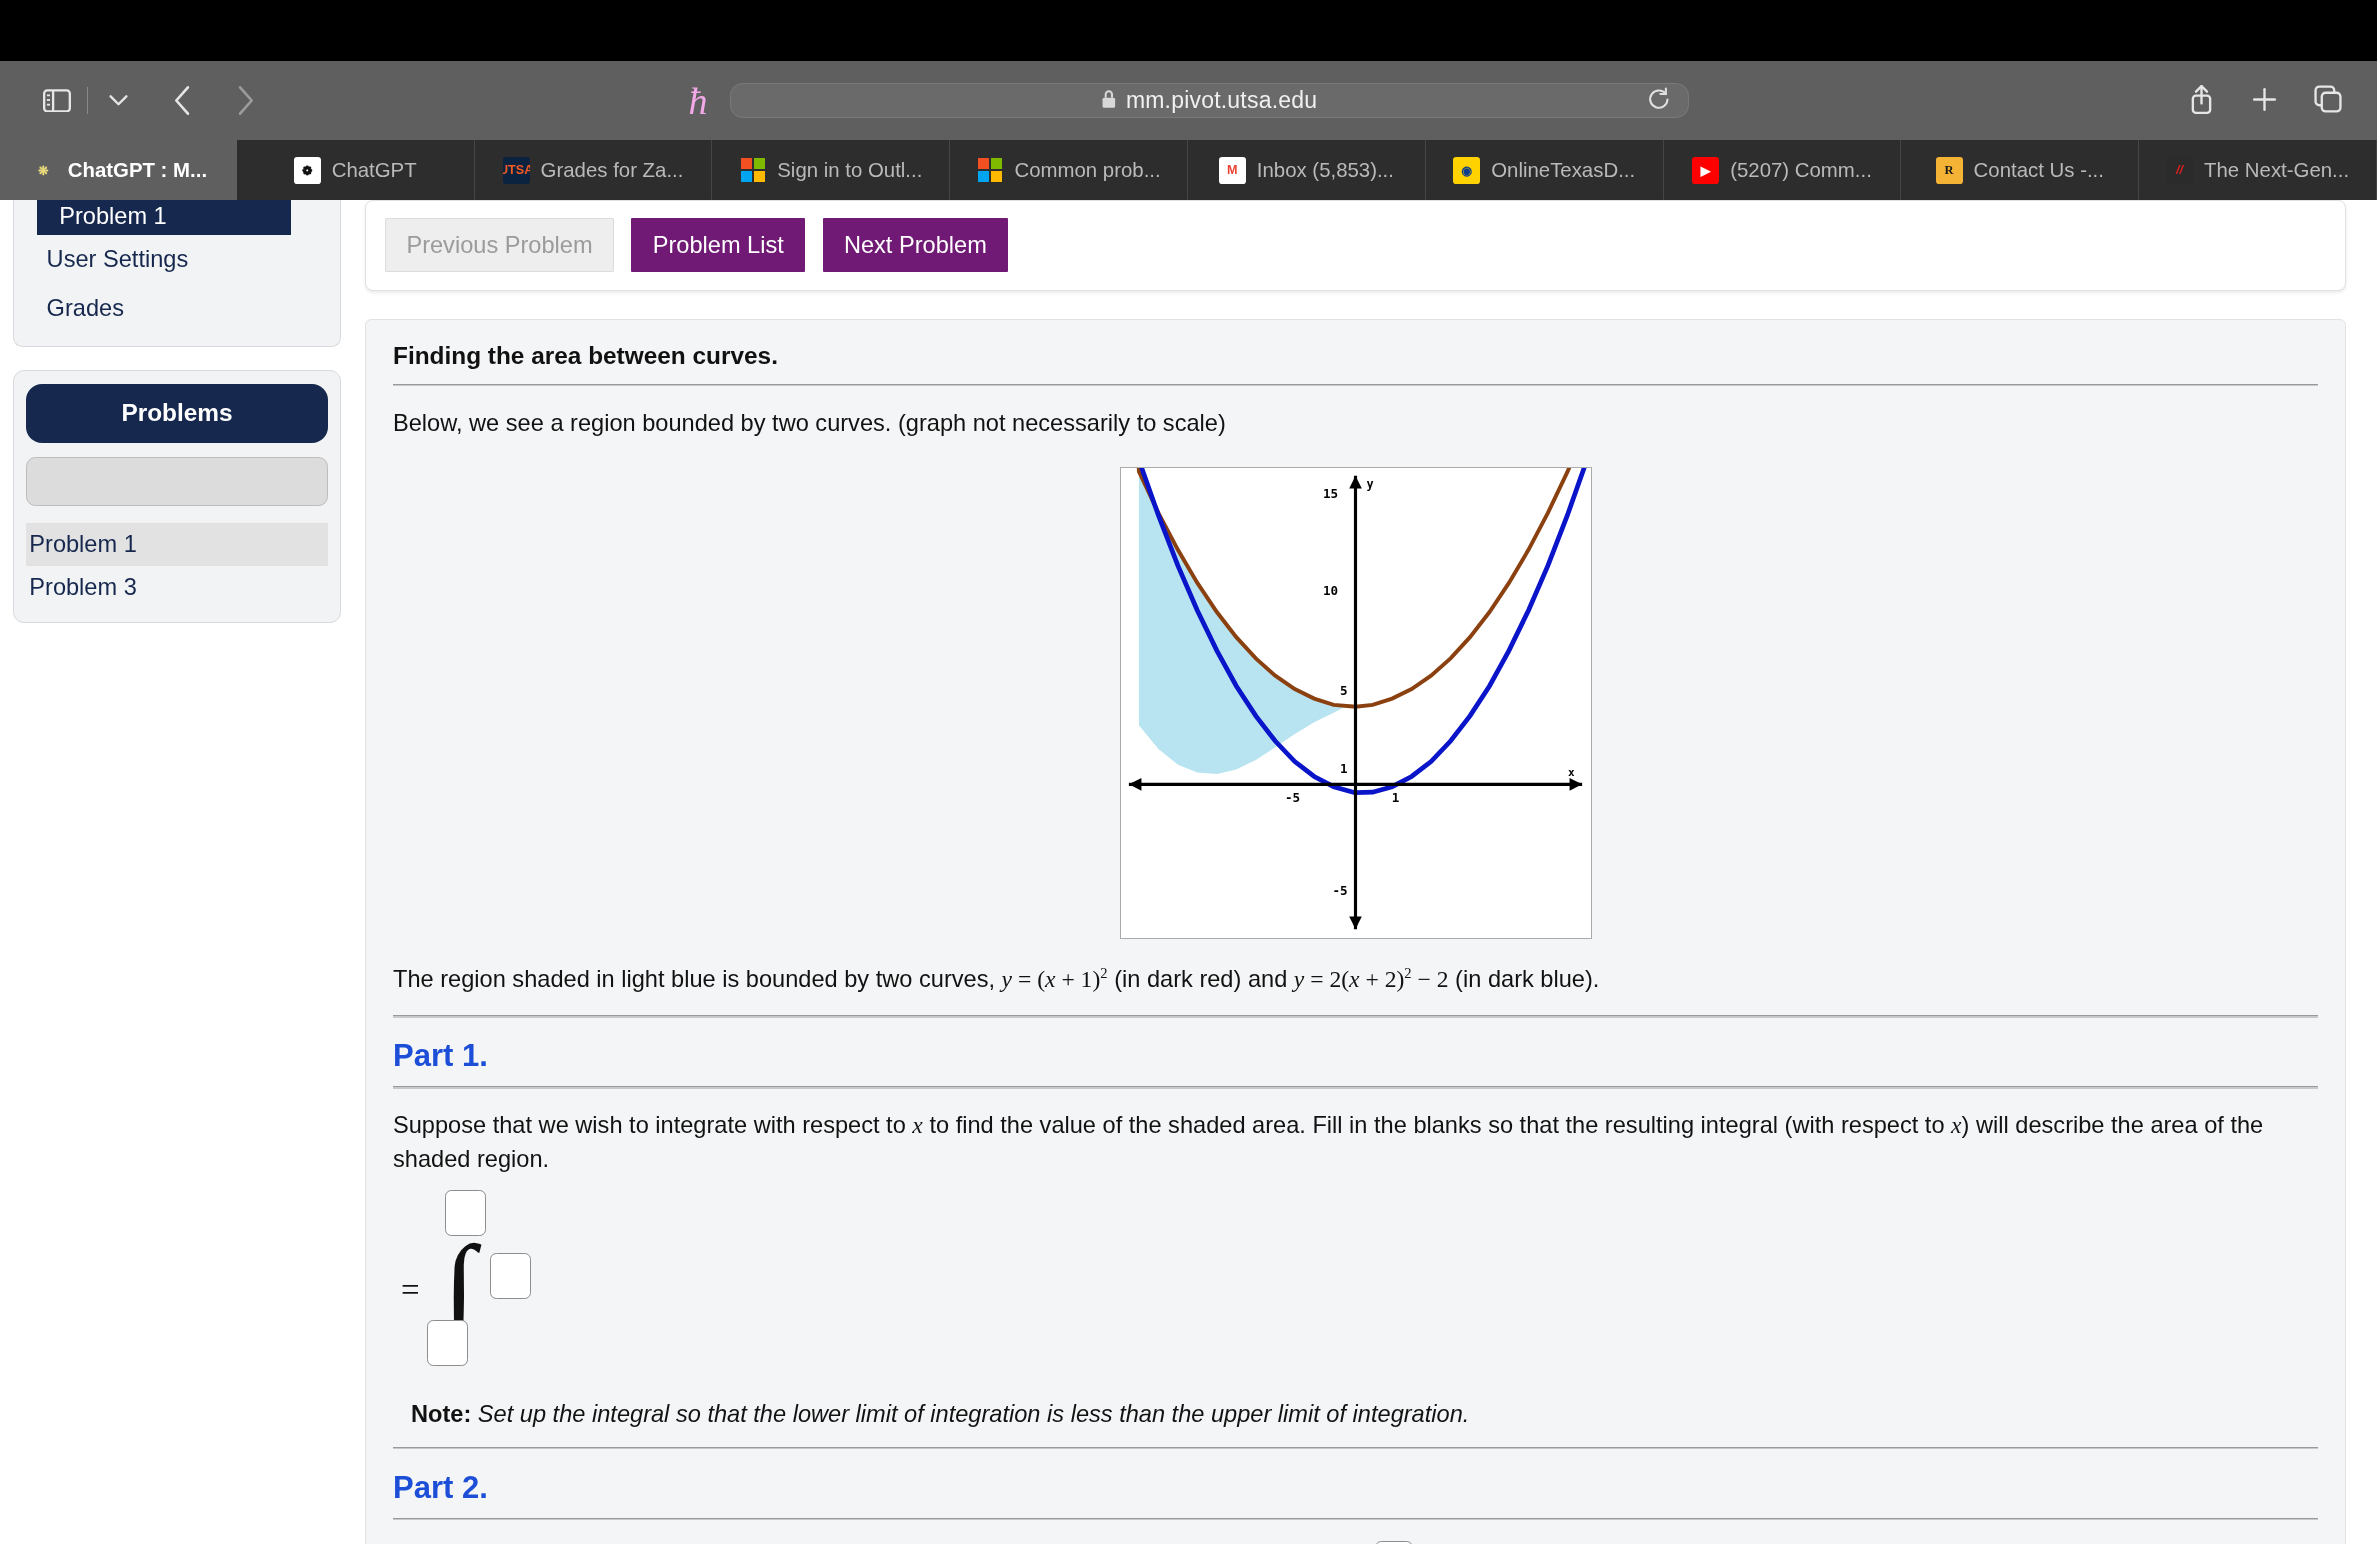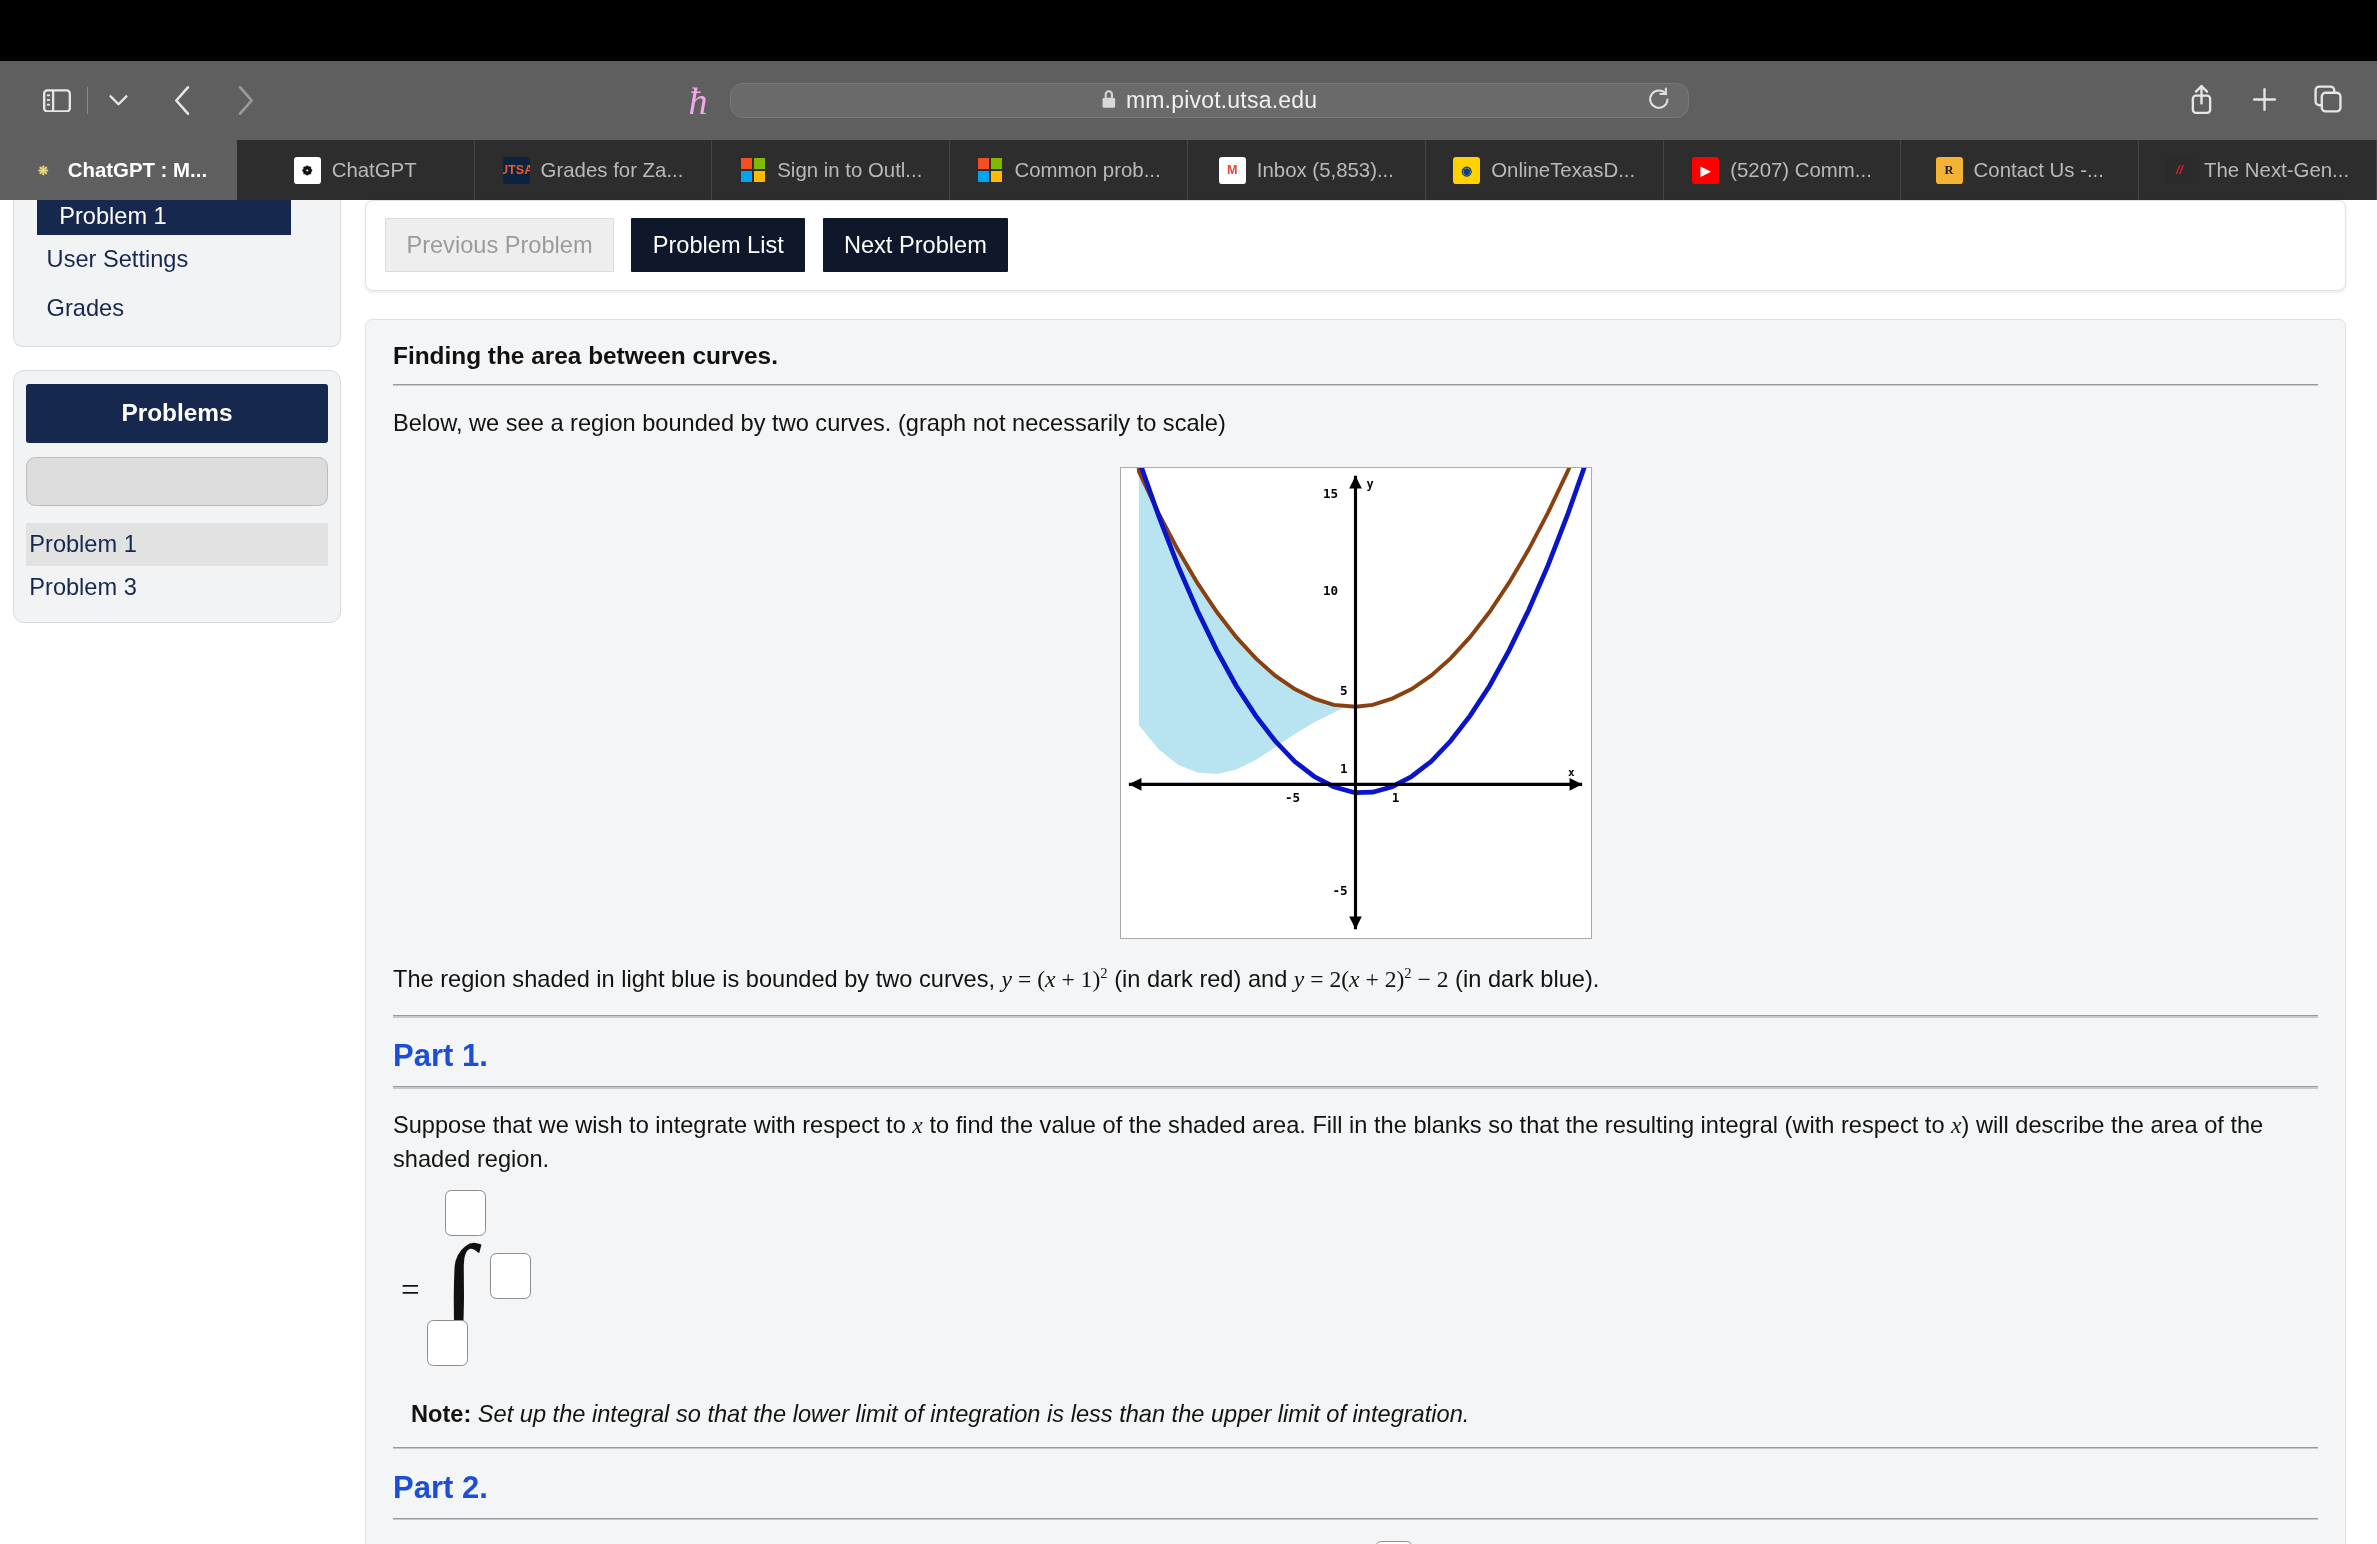--- a/index.html
+++ b/index.html
@@ -189,21 +189,21 @@
     border: 1.6px solid #d9dadd;
     border-radius: 11px;
     padding: 12.6px;
   }
   .problems-header {
     background: #16284e;
     color: #ffffff;
     font-size: 24.4px;
     font-weight: bold;
     text-align: center;
-    border-radius: 3px;
+    border-radius: 16px;
     padding: 15.7px 0;
     margin-bottom: 14px;
   }
   .problems-search {
     width: 100%;
     height: 49px;
     background: #dcdcdc;
     border: 1.6px solid #bdbdbd;
     border-radius: 9.4px;
     display: block;
@@ -238,21 +238,21 @@
     border-radius: 1px;
     border: 1.6px solid transparent;
     white-space: nowrap;
   }
   .btn-disabled {
     background: #eeeeee;
     color: #9b9b9b;
     border-color: #dcdcdc;
   }
   .btn-primary {
-    background: #0f172a;
+    background: #701a75;
     color: #ffffff;
   }
 
   .problem-card {
     background: #f4f5f6;
     border: 1.6px solid #e1e2e4;
     border-radius: 6.3px;
     padding: 22px 27px 27px 27px;
   }
   .problem-title {

